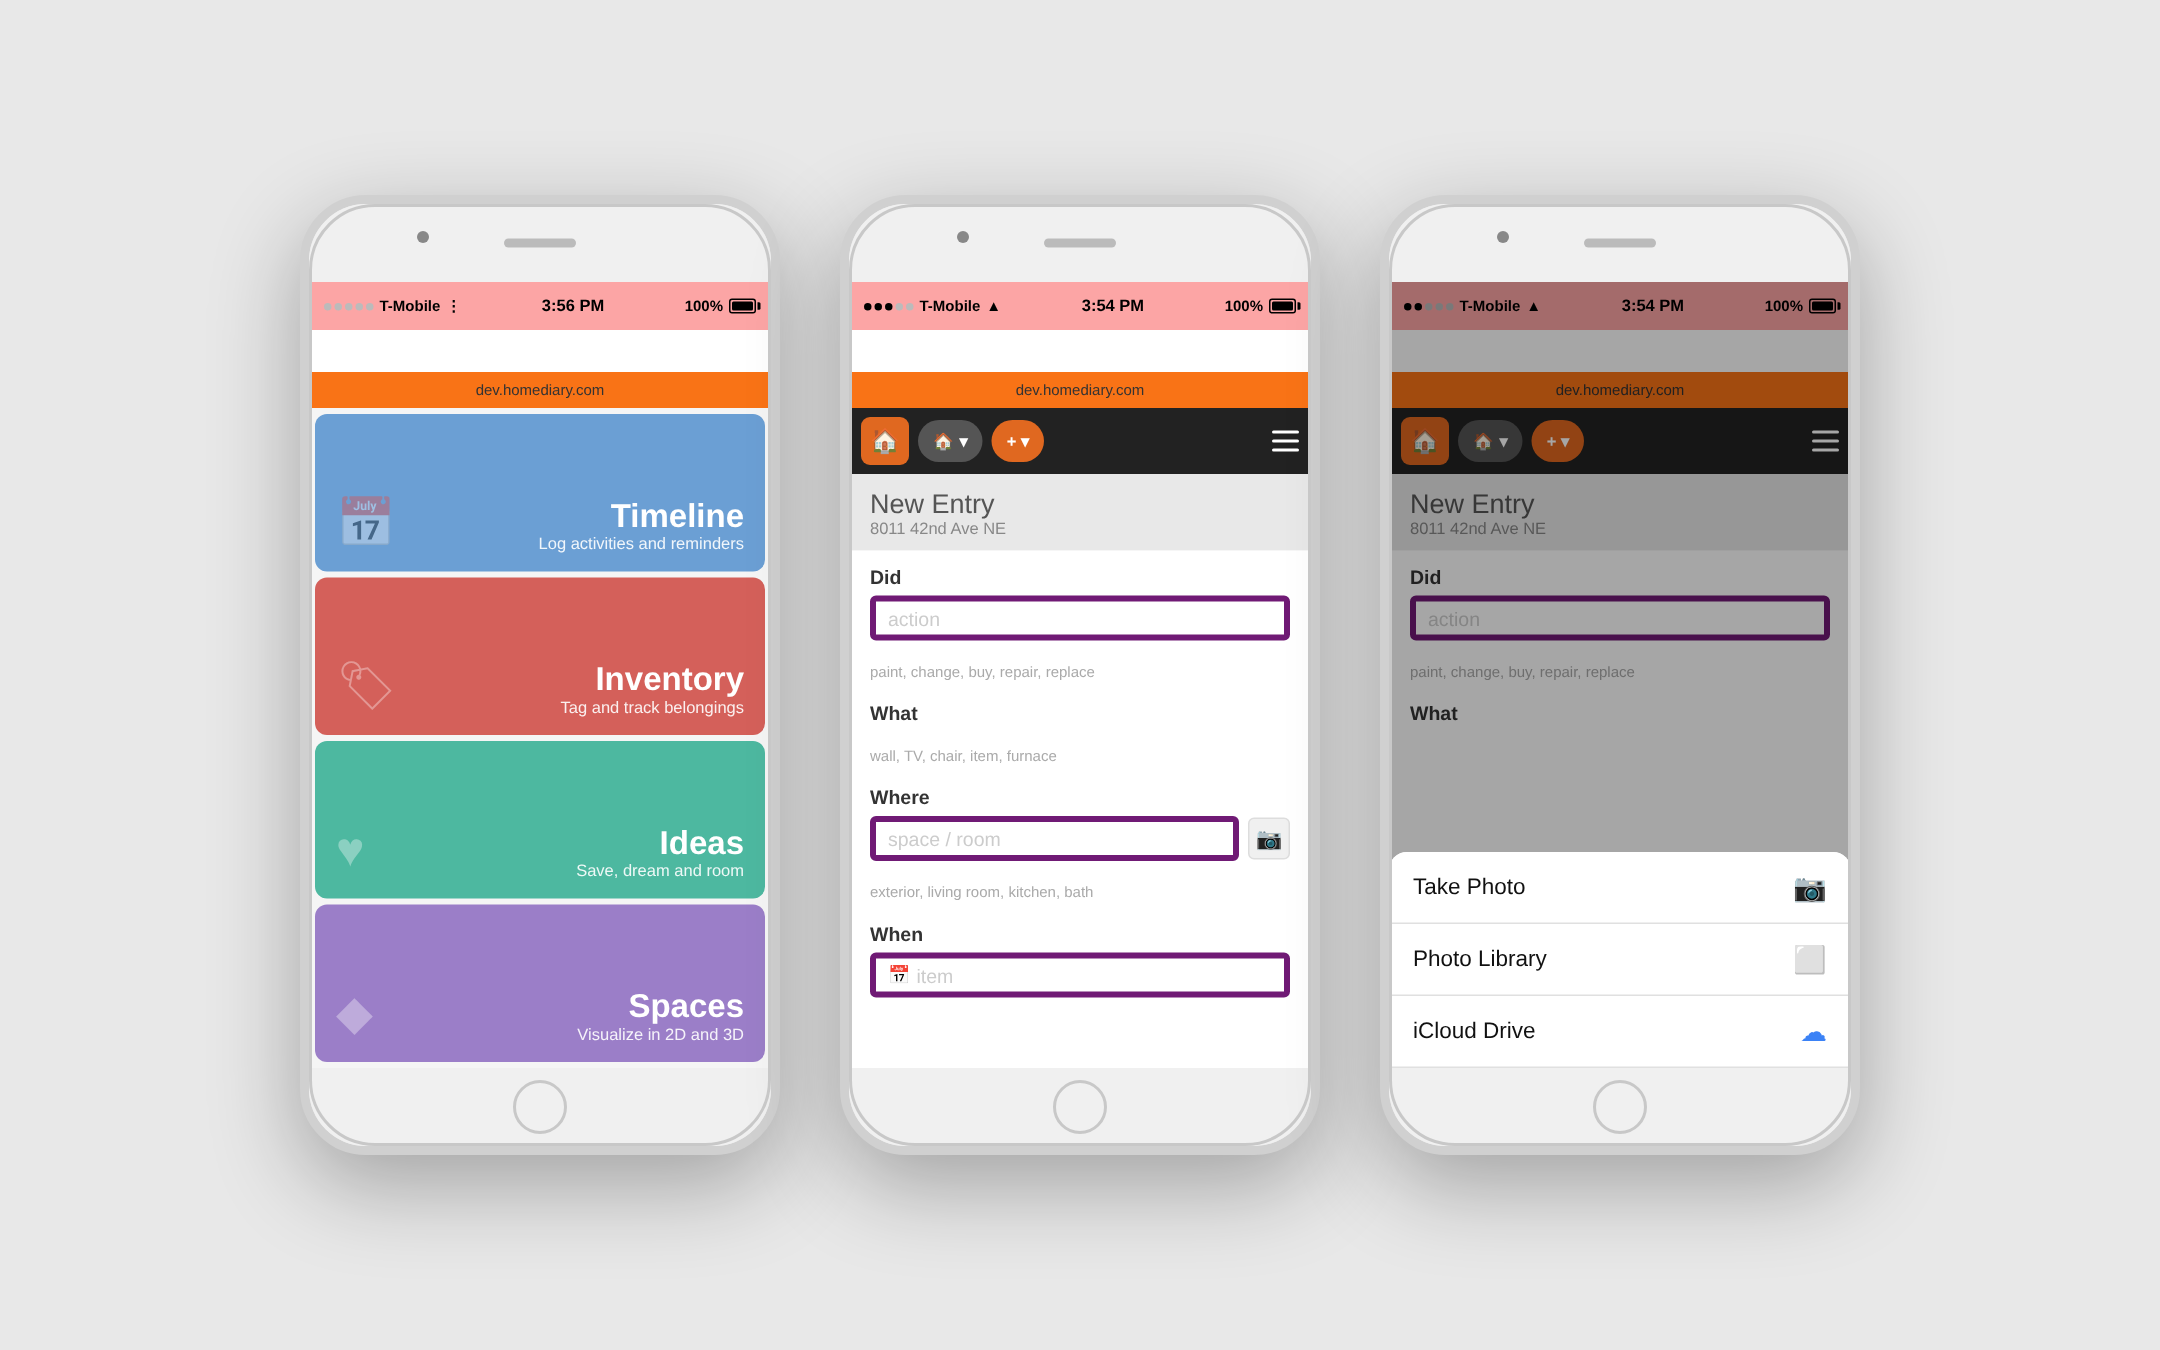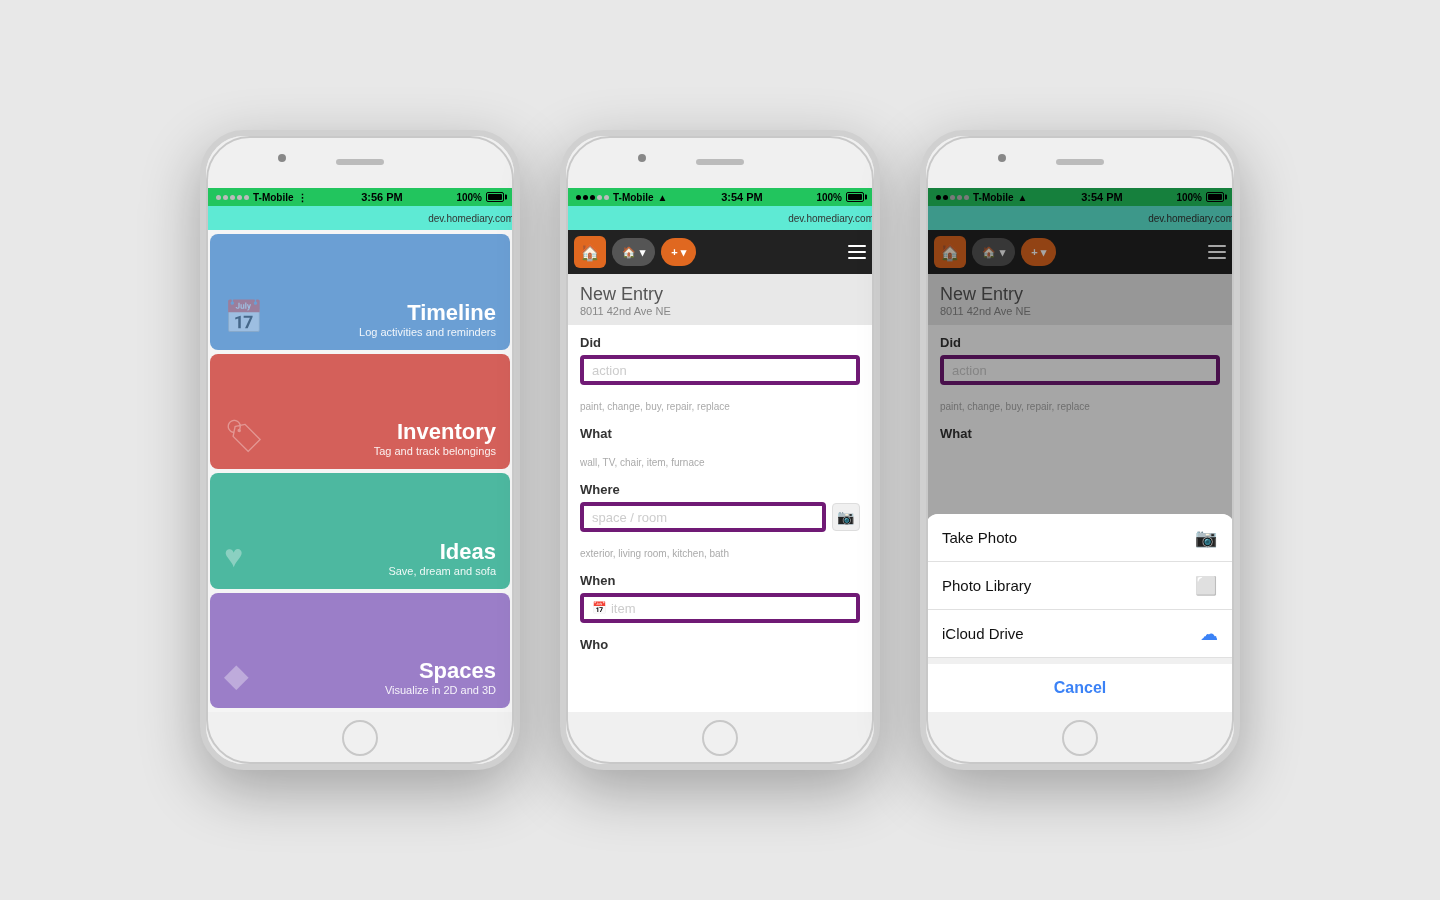--- a/index.html
+++ b/index.html
@@ -86,22 +86,22 @@
     .screen {
       flex: 1;
       overflow: hidden;
       display: flex;
       flex-direction: column;
       background: #fff;
     }
 
     
     .status-bar {
-      background: #22c55e;
-      height: 18px;
+      background: #fca5a5;
+      height: 32px;
       display: flex;
       align-items: center;
       justify-content: space-between;
       padding: 0 10px;
       font-size: 10px;
       font-weight: 600;
       flex-shrink: 0;
     }
     .status-bar .time { font-size: 11px; font-weight: 700; }
     .battery-icon {
@@ -122,28 +122,29 @@
       width: 2px; height: 5px;
       background: #000;
       border-radius: 0 1px 1px 0;
     }
     .battery-fill {
       height: 100%;
       background: #000;
       border-radius: 1px;
     }
     .address-bar {
-      background: #5eead4;
+      background: #f97316;
       height: 24px;
       display: flex;
       align-items: center;
-      justify-content: flex-end;
+      justify-content: center;
       font-size: 10px;
       color: #333;
       flex-shrink: 0;
+      margin-top: 28px;
     }
 
     
     .menu-screen {
       display: flex;
       flex-direction: column;
       gap: 4px;
       padding: 4px;
       flex: 1;
       background: #f5f5f5;
@@ -394,21 +395,21 @@
           <div class="menu-tile-subtitle">Log activities and reminders</div>
         </div>
         <div class="menu-tile tile-inventory">
           <div class="tile-icon">🏷</div>
           <div class="menu-tile-title">Inventory</div>
           <div class="menu-tile-subtitle">Tag and track belongings</div>
         </div>
         <div class="menu-tile tile-ideas">
           <div class="tile-icon">♥</div>
           <div class="menu-tile-title">Ideas</div>
-          <div class="menu-tile-subtitle">Save, dream and sofa</div>
+          <div class="menu-tile-subtitle">Save, dream and room</div>
         </div>
         <div class="menu-tile tile-spaces">
           <div class="tile-icon">◆</div>
           <div class="menu-tile-title">Spaces</div>
           <div class="menu-tile-subtitle">Visualize in 2D and 3D</div>
         </div>
       </div>
     </div>
     <div class="phone-bottom">
       <div class="home-button"></div>
@@ -488,23 +489,20 @@
             </div>
             <div class="form-hint">exterior, living room, kitchen, bath</div>
           </div>
           <div class="form-section">
             <div class="form-label">When</div>
             <div class="form-input">
               <span class="date-icon">📅</span>
               <span style="color:#ccc">item</span>
             </div>
           </div>
-          <div class="form-section">
-            <div class="form-label">Who</div>
-          </div>
         </div>
       </div>
     </div>
     <div class="phone-bottom">
       <div class="home-button"></div>
     </div>
   </div>
 
   <div class="phone">
     <div class="phone-top">
@@ -578,23 +576,20 @@
             <span class="action-icon">📷</span>
           </div>
           <div class="action-item">
             <span>Photo Library</span>
             <span class="action-icon" style="color:#3b82f6;">⬜</span>
           </div>
           <div class="action-item">
             <span>iCloud Drive</span>
             <span class="action-icon">☁</span>
           </div>
-          <div class="action-cancel">
-            <span>Cancel</span>
-          </div>
         </div>
       </div>
     </div>
     <div class="phone-bottom">
       <div class="home-button"></div>
     </div>
   </div>
 
 </div>
 

